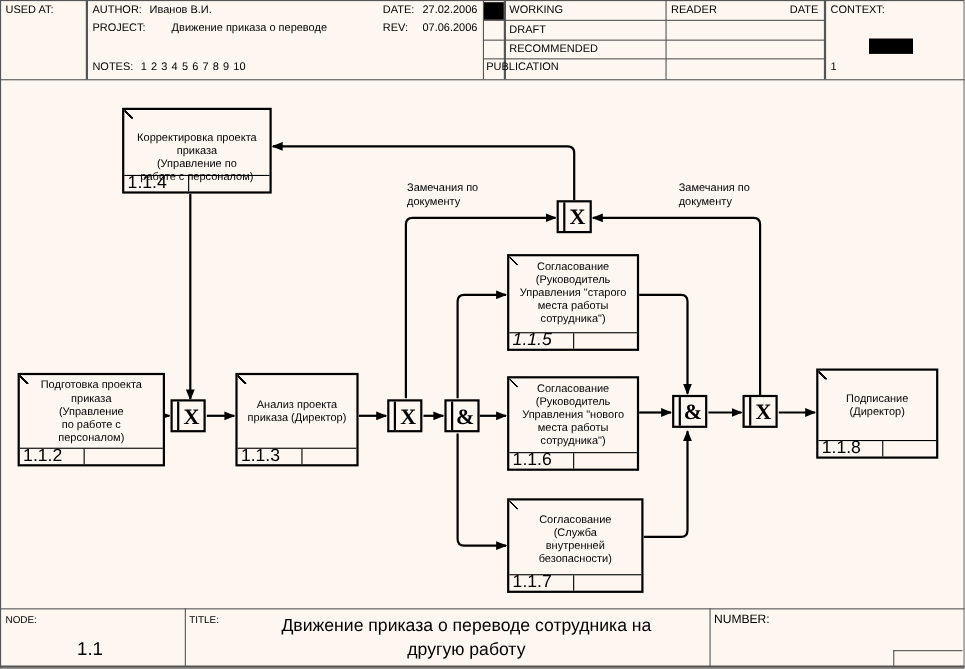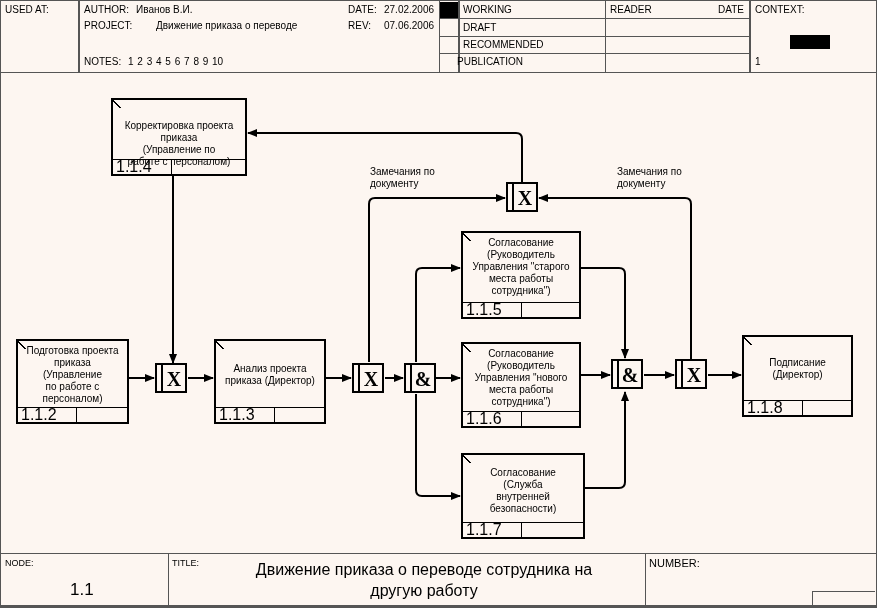--- a/index.html
+++ b/index.html
@@ -38,21 +38,21 @@
 
   <div class="vline" style="left:439px;top:0;height:72px;width:1px;"></div>
   <div class="vline" style="left:458px;top:0;height:72px;"></div>
   <div class="abs" style="left:440px;top:2px;width:18px;height:16px;background:#000;"></div>
   <div class="hline" style="left:440px;top:18px;width:310px;"></div>
   <div class="hline" style="left:440px;top:36px;width:310px;"></div>
   <div class="hline" style="left:440px;top:53px;width:310px;"></div>
   <div class="hdr abs" style="left:463px;top:4px;">WORKING</div>
   <div class="hdr abs" style="left:463px;top:22px;">DRAFT</div>
   <div class="hdr abs" style="left:463px;top:39px;">RECOMMENDED</div>
-  <div class="hdr abs" style="left:457px;top:56px;">PUBLICATION</div>
+  <div class="hdr abs" style="left:442px;top:56px;">PUBLICATION</div>
 
   <div class="vline" style="left:605px;top:0;height:72px;width:1px;"></div>
   <div class="hdr abs" style="left:610px;top:4px;">READER</div>
   <div class="hdr abs" style="left:718px;top:4px;">DATE</div>
 
   <div class="vline" style="left:749px;top:0;height:72px;"></div>
   <div class="hdr abs" style="left:755px;top:4px;">CONTEXT:</div>
   <div class="abs" style="left:790px;top:35px;width:40px;height:14px;background:#000;"></div>
   <div class="hdr abs" style="left:755px;top:56px;">1</div>
 </div>
@@ -120,21 +120,21 @@
       <div style="position: absolute; left: 4px; top: 0px; bottom: 0px; width: 2px; background: rgb(0, 0, 0);"></div>
       <div style="position: absolute; left: 6px; right: 0px; top: 2px; text-align: center; font-family: &quot;Liberation Serif&quot;, serif; font-size: 20px; line-height: 24px; font-weight: bold;">&amp;</div>
     </div>
     <div class="abs" style="left: 675px; top: 359px; width: 32px; height: 30px; border: 2px solid rgb(0, 0, 0); background: rgb(253, 246, 241); box-sizing: border-box; z-index: 2;">
       <div style="position: absolute; left: 4px; top: 0px; bottom: 0px; width: 2px; background: rgb(0, 0, 0);"></div>
       <div style="position: absolute; left: 6px; right: 0px; top: 2px; text-align: center; font-family: &quot;Liberation Serif&quot;, serif; font-size: 20px; line-height: 24px; font-weight: bold;">X</div>
     </div>
   </div>
 
 <div id="boxes">
-    <div class="abs" style="left: 16px; top: 339px; width: 113px; height: 85px; border: 2px solid rgb(0, 0, 0); background: rgb(253, 246, 241); box-sizing: border-box;">
+    <div class="abs" style="left: 16px; top: 339px; width: 134px; height: 85px; border: 2px solid rgb(0, 0, 0); background: rgb(253, 246, 241); box-sizing: border-box;">
       <div style="position: absolute; left: 0px; top: 0px; width: 8px; height: 8px; background: linear-gradient(135deg, transparent 45%, rgb(0, 0, 0) 45%, rgb(0, 0, 0) 60%, transparent 60%); transform: scaleX(-1);"></div>
       <div class="btxt" style="left: 2px; right: 2px; top: 4px;">
         <div>Подготовка проекта</div>
         <div>приказа</div>
         <div>(Управление</div>
         <div>по работе с</div>
         <div>персоналом)</div>
       </div>
       <div style="position: absolute; left: 0px; right: 0px; bottom: 0px; height: 14px; border-top: 1px solid rgb(0, 0, 0);">
         <div style="position: absolute; left: 58px; top: 0px; bottom: 0px; width: 1px; background: rgb(0, 0, 0);"></div>
@@ -167,21 +167,21 @@
     </div>
     <div class="abs" style="left: 461px; top: 231px; width: 120px; height: 88px; border: 2px solid rgb(0, 0, 0); background: rgb(253, 246, 241); box-sizing: border-box;">
       <div style="position: absolute; left: 0px; top: 0px; width: 8px; height: 8px; background: linear-gradient(135deg, transparent 45%, rgb(0, 0, 0) 45%, rgb(0, 0, 0) 60%, transparent 60%); transform: scaleX(-1);"></div>
       <div class="btxt" style="left: 2px; right: 2px; top: 4px;">
         <div>Согласование</div>
         <div>(Руководитель</div>
         <div>Управления "старого</div>
         <div>места работы</div>
         <div>сотрудника")</div>
       </div>
-      <div style="position: absolute; left: 0px; right: 0px; bottom: 0px; height: 14px; border-top: 1px solid rgb(0, 0, 0);">
+      <div style="position: absolute; left: 0px; right: 0px; bottom: 0px; height: 14px; border-top: 1px solid rgb(0, 0, 0); font-style: italic;">
         <div style="position: absolute; left: 58px; top: 0px; bottom: 0px; width: 1px; background: rgb(0, 0, 0);"></div>
         <div class="num" style="left: 3px; top: 1px;">1.1.5</div>
       </div>
     </div>
     <div class="abs" style="left: 461px; top: 342px; width: 120px; height: 86px; border: 2px solid rgb(0, 0, 0); background: rgb(253, 246, 241); box-sizing: border-box;">
       <div style="position: absolute; left: 0px; top: 0px; width: 8px; height: 8px; background: linear-gradient(135deg, transparent 45%, rgb(0, 0, 0) 45%, rgb(0, 0, 0) 60%, transparent 60%); transform: scaleX(-1);"></div>
       <div class="btxt" style="left: 2px; right: 2px; top: 4px;">
         <div>Согласование</div>
         <div>(Руководитель</div>
         <div>Управления "нового</div>

